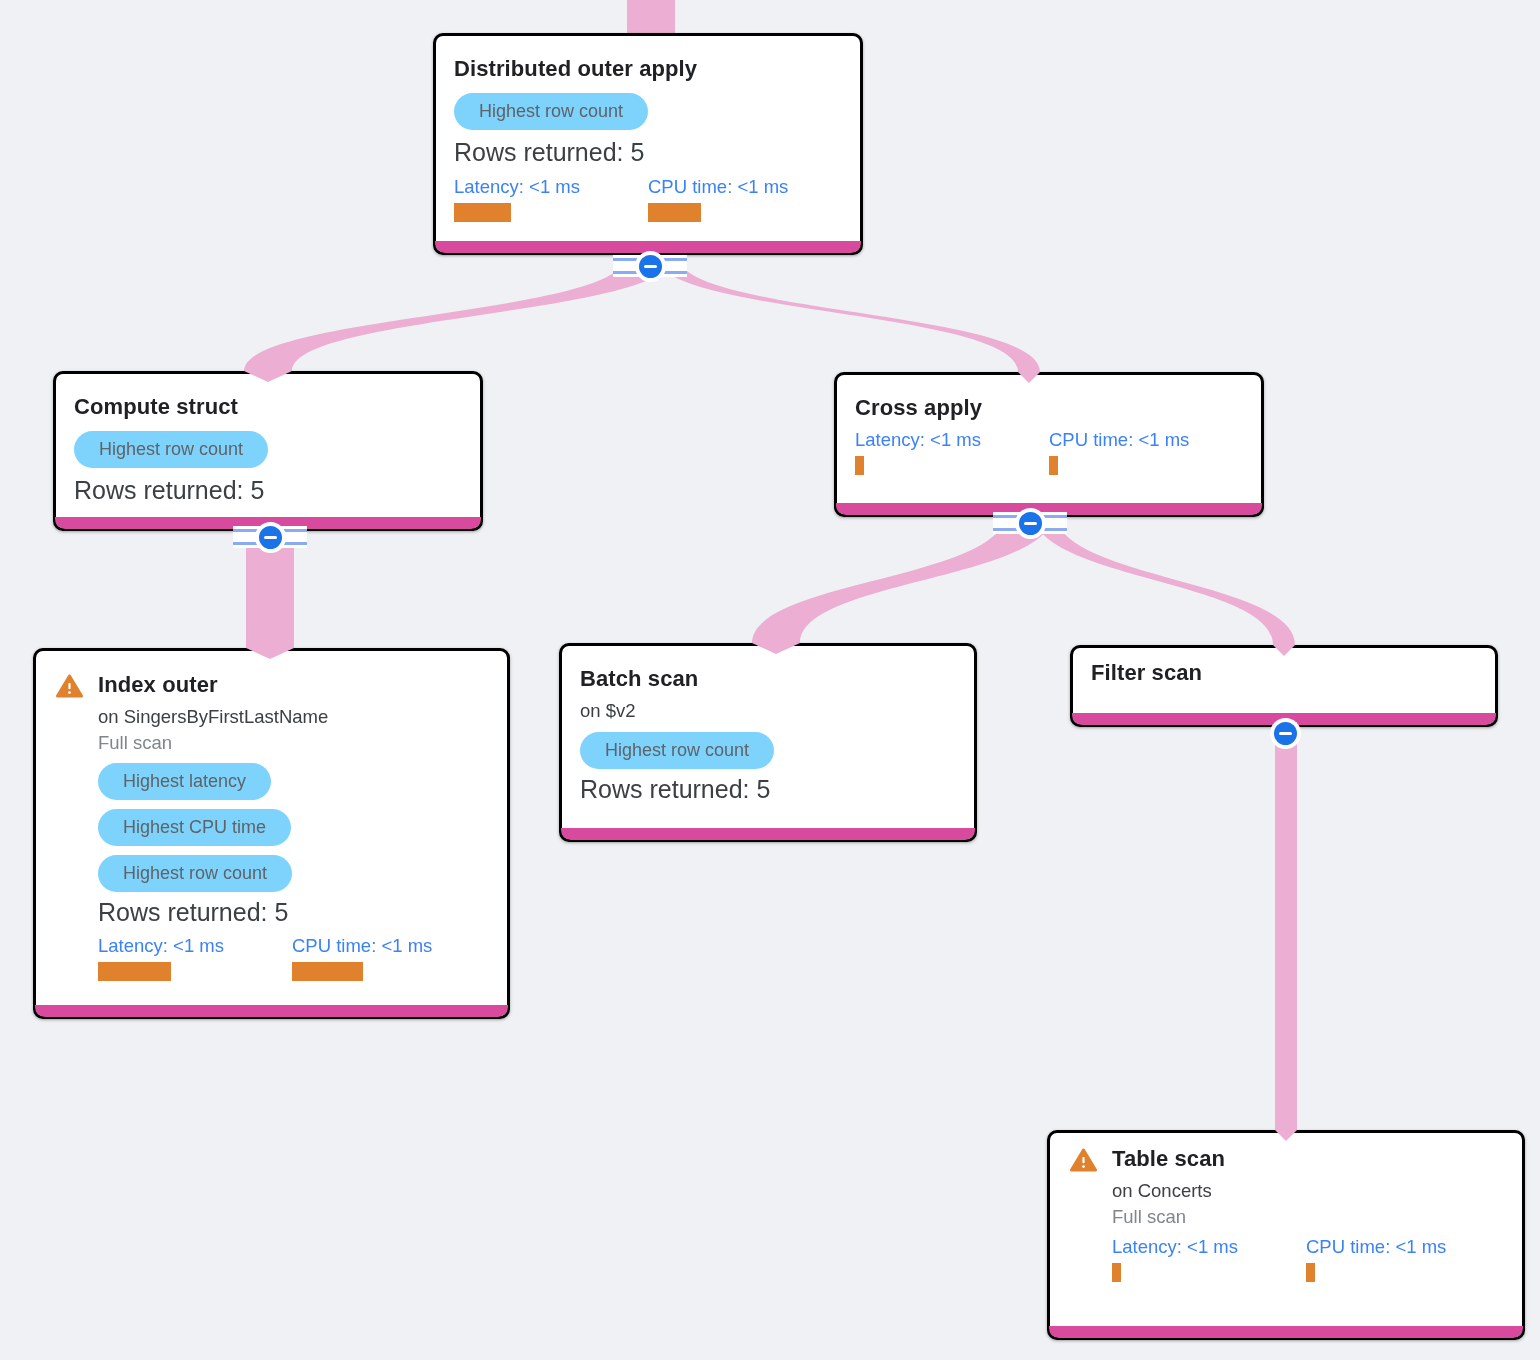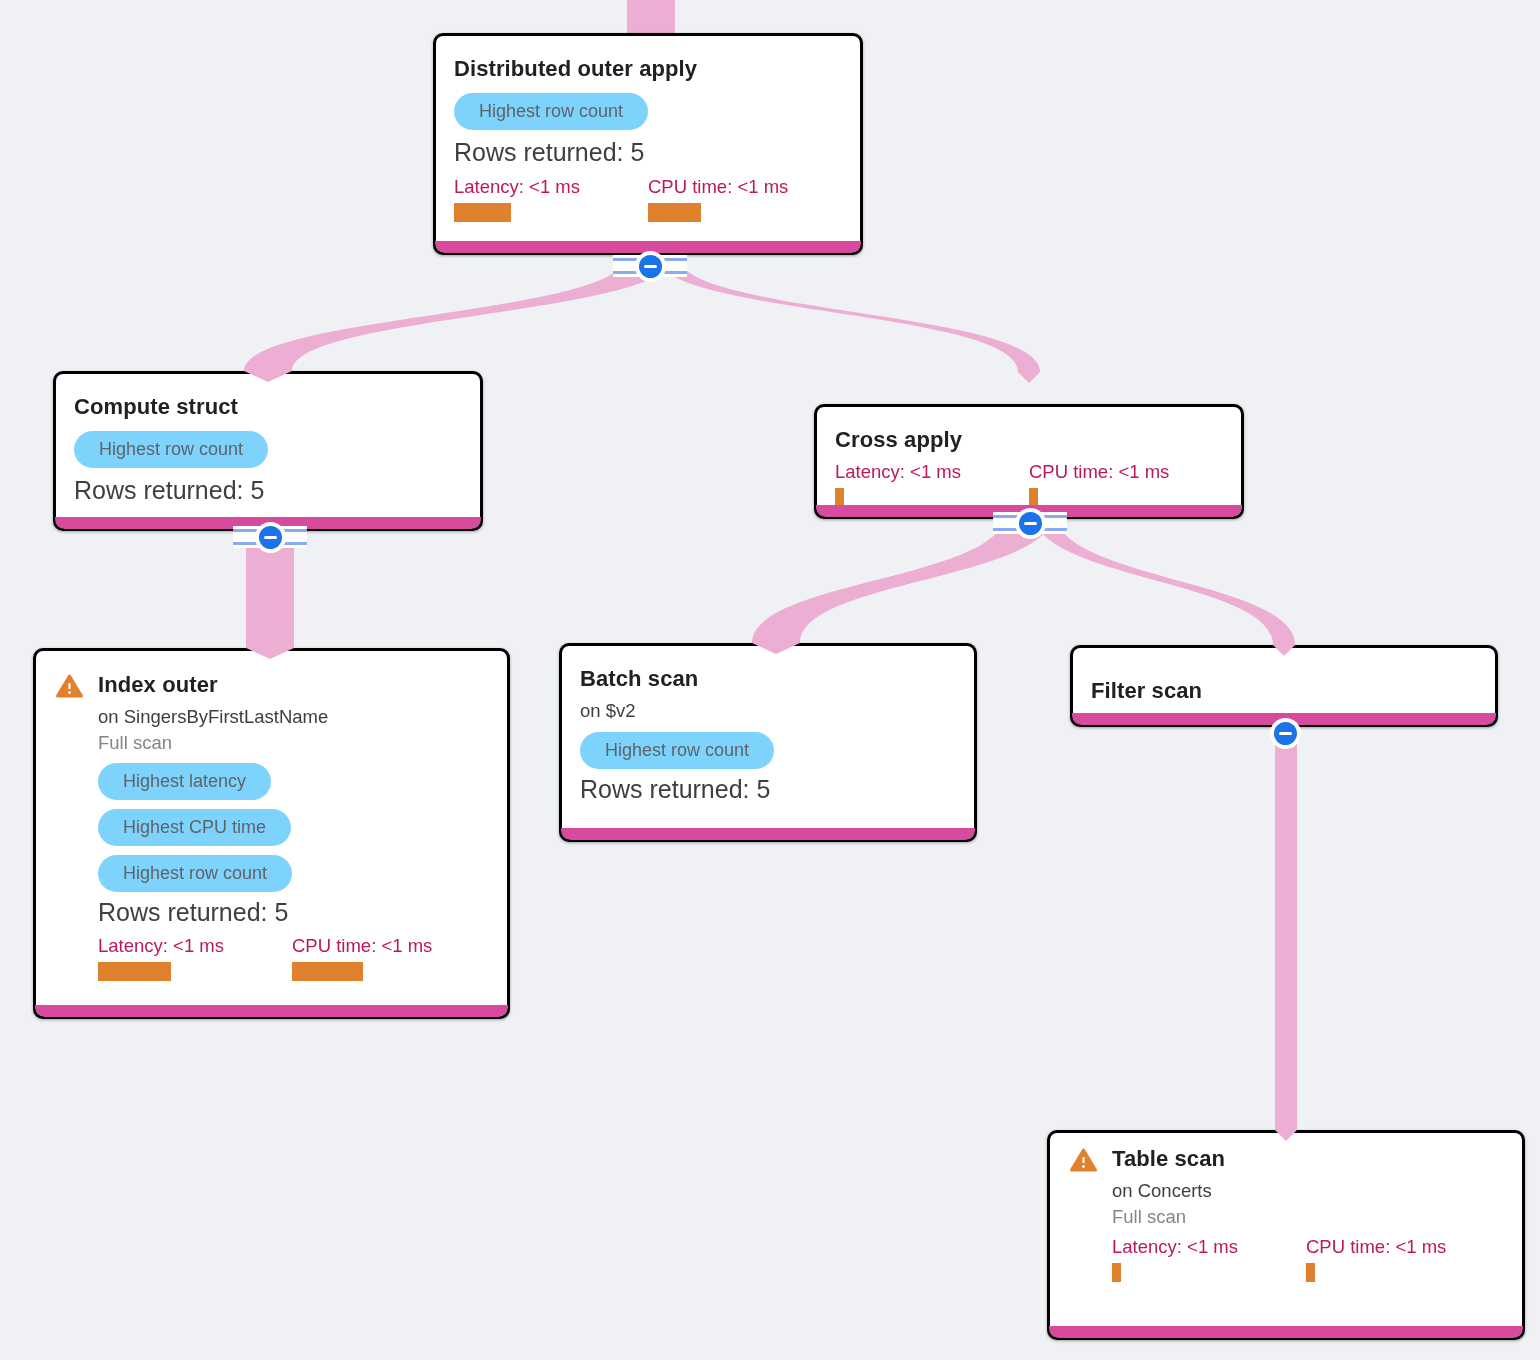--- a/index.html
+++ b/index.html
@@ -77,21 +77,21 @@
   .rows-line {
     font-size: 25px;
     color: #3c4043;
     line-height: 23px;
     margin-top: 11px;
   }
   .metrics { display: flex; margin-top: 11px; }
   .metric { width: 194px; flex: 0 0 194px; }
   .metric-label {
     font-size: 18.5px;
-    color: #be185d;
+    color: #3b82f6;
     line-height: 23px;
   }
   .metric-bar {
     height: 19px;
     background: #e0812d;
     margin-top: 5px;
   }
   .metrics.tight { margin-top: 7px; }
 
   .collapse-btn {
@@ -170,21 +170,21 @@
     <div class="node-body">
       <div class="node-title">Compute struct</div>
       <div class="pill-row">
         <span class="pill">Highest row count</span>
       </div>
       <div class="rows-line">Rows returned: 5</div>
     </div>
     <div class="node-bar"></div>
   </section>
 
-  <section class="node" style="left:814px; top:372px; width:430px; height:115px;margin-top:32px;">
+  <section class="node" style="left:834px; top:372px; width:430px; height:145px;">
     <div class="node-body">
       <div class="node-title">Cross apply</div>
       <div class="metrics tight">
         <div class="metric">
           <div class="metric-label">Latency: &lt;1 ms</div>
           <div class="metric-bar" style="width: 9px;"></div>
         </div>
         <div class="metric">
           <div class="metric-label">CPU time: &lt;1 ms</div>
           <div class="metric-bar" style="width: 9px;"></div>
@@ -232,21 +232,21 @@
       <div class="node-sub">on $v2</div>
       <div class="pill-row" style="margin-top:10px;">
         <span class="pill">Highest row count</span>
       </div>
       <div class="rows-line" style="margin-top:9px;">Rows returned: 5</div>
     </div>
     <div class="node-bar"></div>
   </section>
 
   <section class="node" style="left:1070px; top:645px; width:428px; height:82px;">
-    <div class="node-body" style="padding-top:30px;">
+    <div class="node-body" style="padding-top:12px;">
       <div class="node-title">Filter scan</div>
     </div>
     <div class="node-bar"></div>
   </section>
 
   <section class="node" style="left:1047px; top:1130px; width:478px; height:210px;">
     <div class="node-body with-icon" style="padding-top:13px;">
       <div class="warn-col">
         <svg width="27" height="24" viewBox="0 0 27 24">
           <path d="M13.5 2 L25.5 22 H1.5 Z" fill="#e0812d" stroke="#e0812d" stroke-width="3" stroke-linejoin="round"></path>

